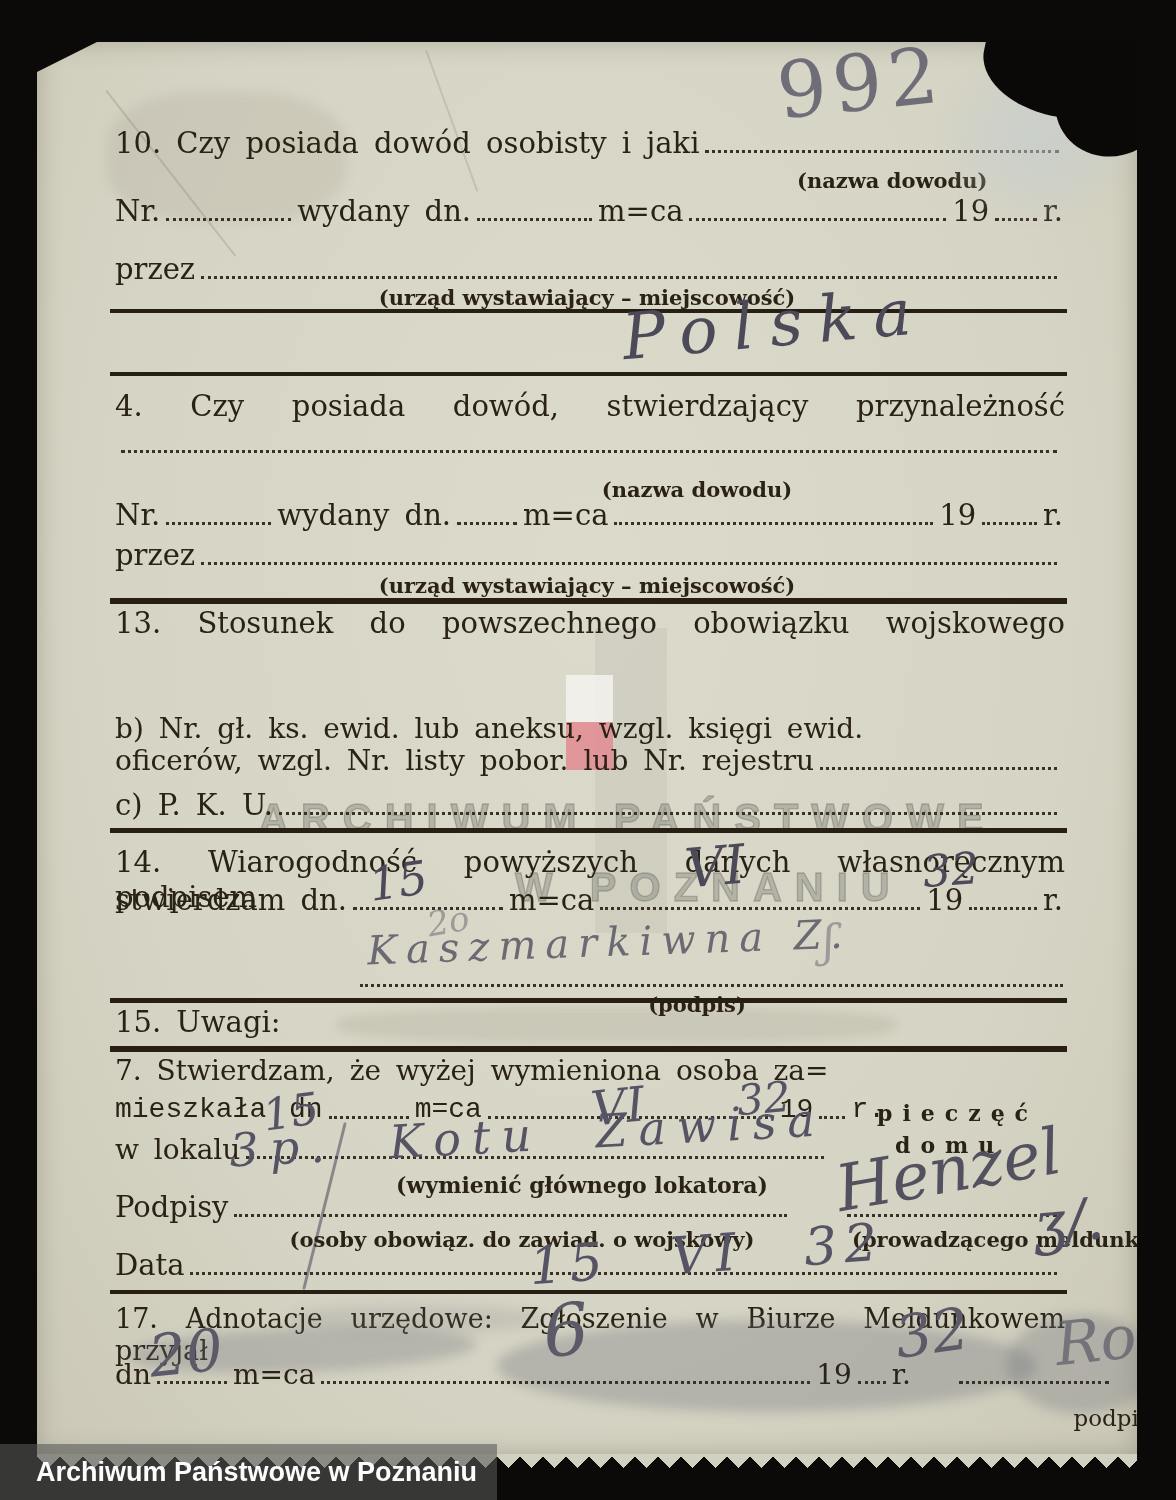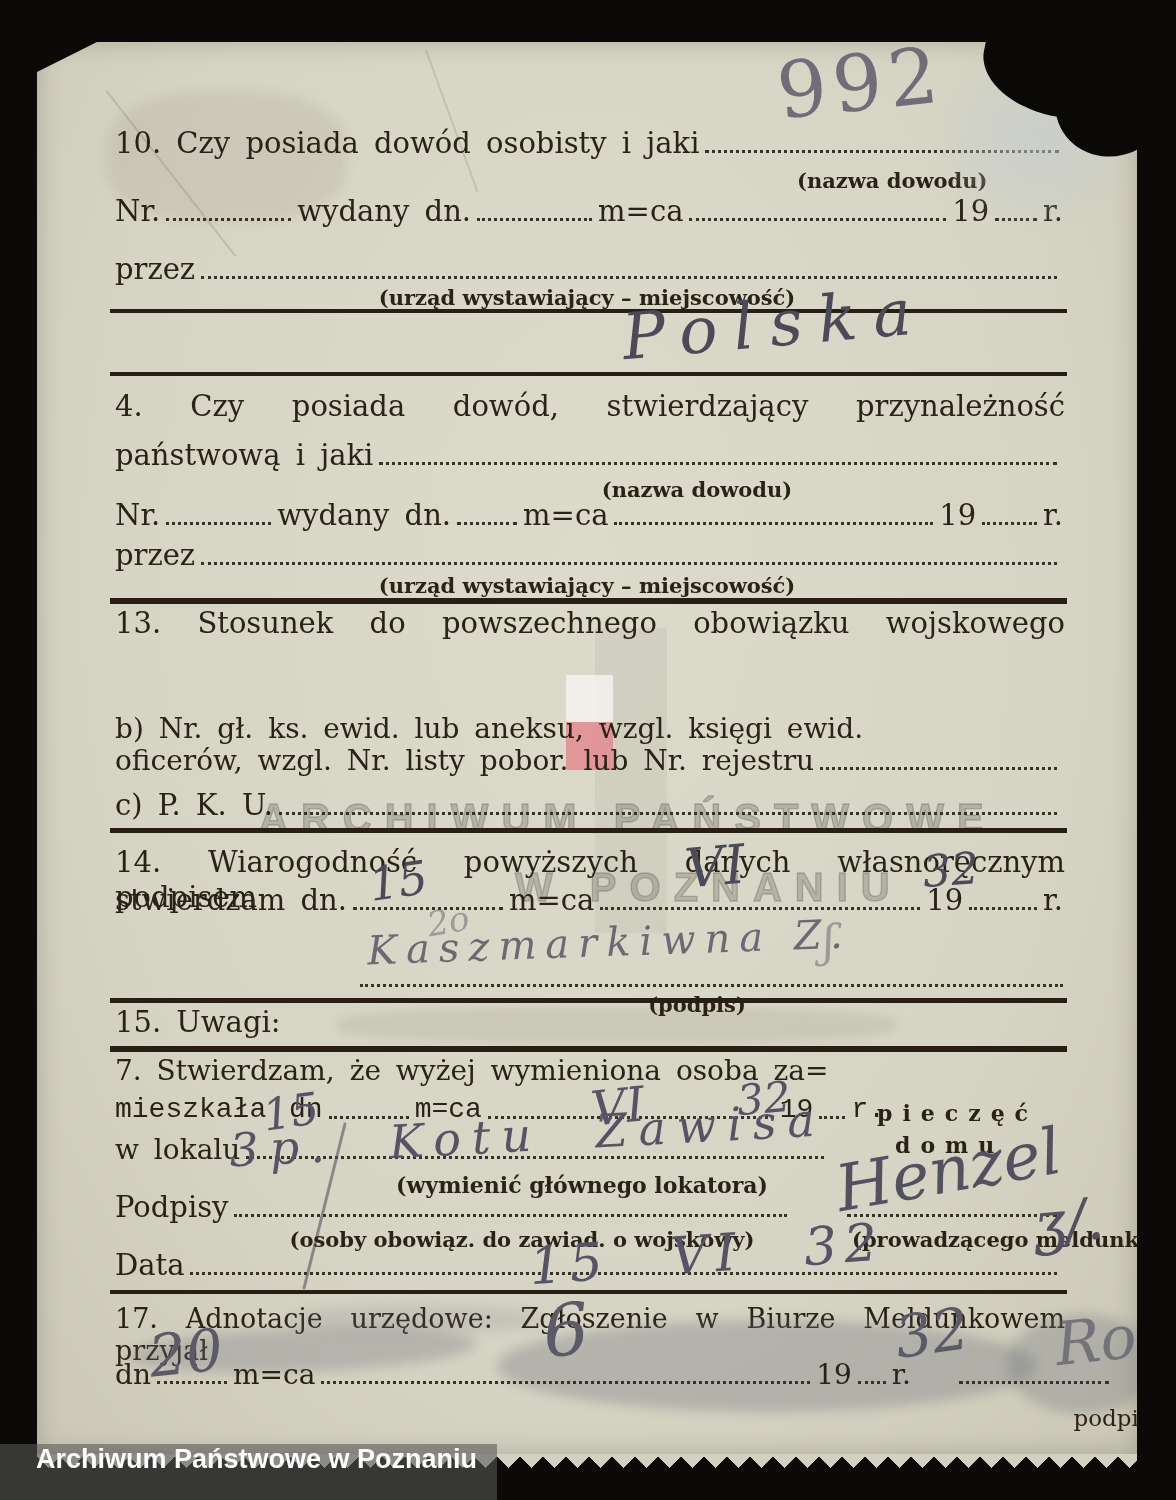--- a/index.html
+++ b/index.html
@@ -19,21 +19,21 @@
   .d{border-bottom:3px dotted #3a3126;margin:0 6px 7px 6px;height:10px;}
   .sp{height:10px;margin:0 6px 7px 6px;}
   .dotline{position:absolute;border-bottom:3px dotted #3a3126;}
   .cap{position:absolute;color:#2a2216;font-size:21px;font-weight:bold;white-space:nowrap;text-align:center;}
   .rule{position:absolute;background:#271f13;left:73px;width:957px;}
   .hw{position:absolute;color:#565365;font-family:"DejaVu Serif",serif;font-style:italic;white-space:nowrap;line-height:1;}
   .wm{position:absolute;color:rgba(125,125,118,.40);-webkit-text-stroke:1.3px rgba(112,112,105,.45);
       font-family:"Liberation Sans",sans-serif;font-weight:bold;white-space:nowrap;}
   .smudge{position:absolute;border-radius:50%;filter:blur(6px);}
   .bar{position:absolute;left:0;top:1444px;width:497px;height:56px;background:rgba(88,88,88,.58);
-       display:flex;align-items:flex-start;padding-left:36px;box-sizing:border-box;
+       display:flex;align-items:center;padding-left:36px;box-sizing:border-box;
        font-family:"Liberation Sans",sans-serif;font-weight:bold;font-size:27px;color:#fcfcfc;}
 </style>
 </head>
 <body>
 
 <div class="stage">
 
   <div class="paper">
 
     <div style="position:absolute;left:70px;top:48px;width:210px;height:2px;background:rgba(50,45,35,.15);transform:rotate(52deg);transform-origin:left top;"></div>
@@ -70,21 +70,20 @@
       <div class="d" style="flex:1;"></div>
     </div>
     <div class="cap" style="left:300px;top:243px;width:500px;">(urząd wystawiający – miejscowość)</div>
     <div class="rule" style="top:267px;height:4px;"></div>
 
     <div class="hw" style="left:585px;top:250px;font-size:64px;letter-spacing:16px;color:#4c4958;transform:rotate(-5deg);">Polska</div>
     <div class="rule" style="top:330px;height:4px;"></div>
 
     <div class="print just" style="left:78px;top:347px;width:950px;">4. Czy posiada dowód, stwierdzający przynależność</div>
     <div class="row" style="left:78px;top:398px;width:948px;">
-      <span>państwową i jaki</span>
       <div class="d" style="flex:1;"></div>
     </div>
     <div class="cap" style="left:540px;top:435px;width:240px;">(nazwa dowodu)</div>
     <div class="row" style="left:78px;top:458px;width:948px;">
       <span>Nr.</span>
       <div class="d" style="width:105px;"></div>
       <span>wydany dn.</span>
       <div class="d" style="width:60px;"></div>
       <span>m=ca</span>
       <div class="d" style="flex:1;"></div>

